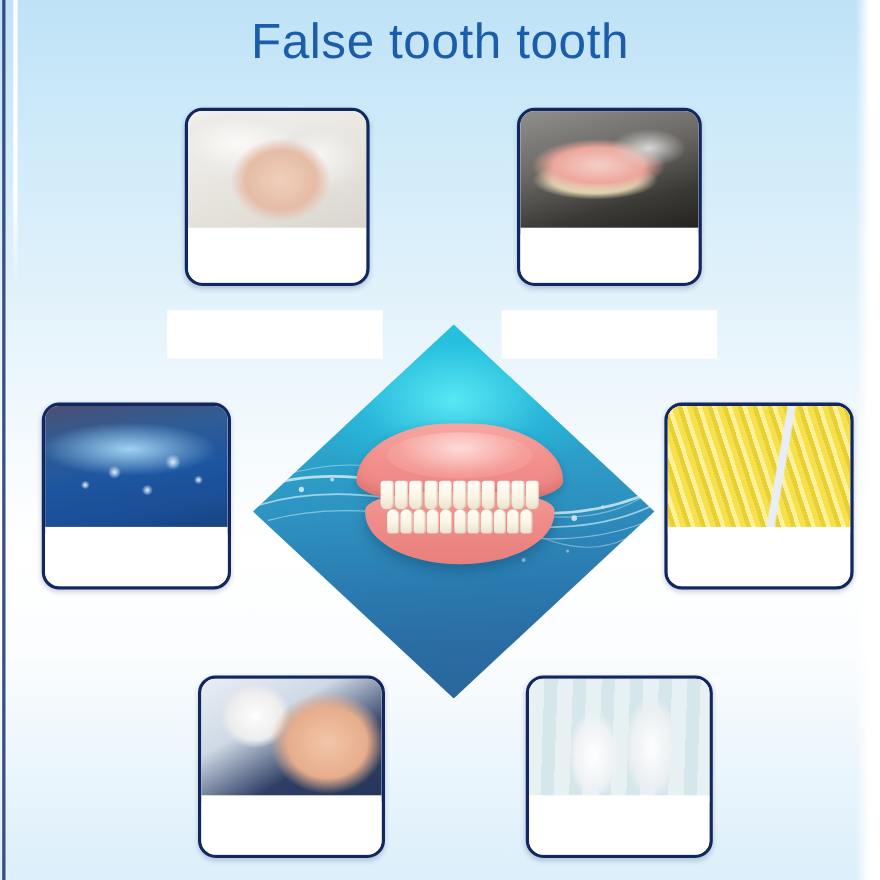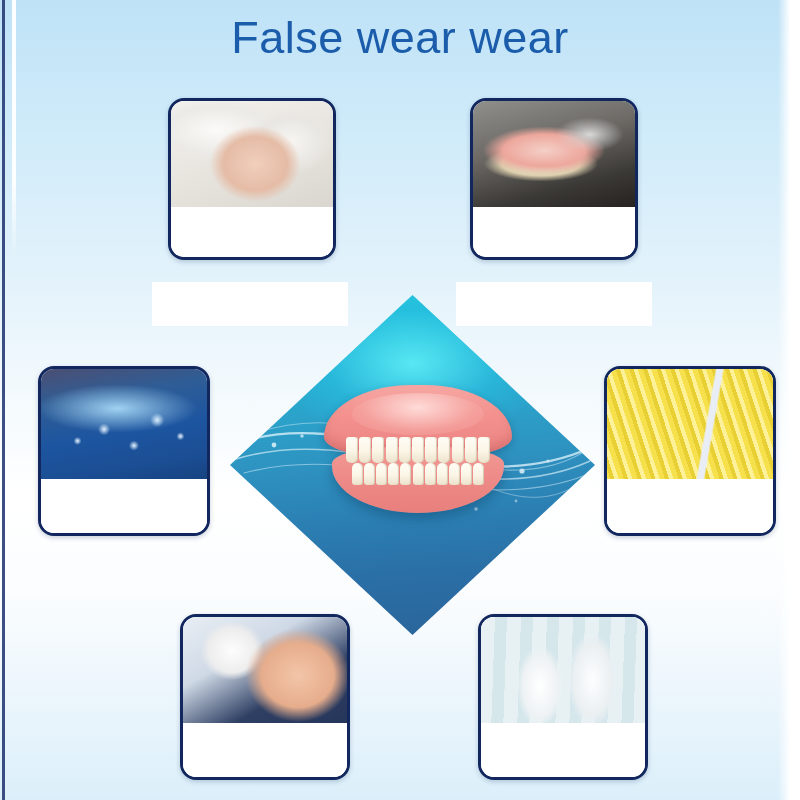--- a/index.html
+++ b/index.html
@@ -197,21 +197,21 @@
 </style>
 </head>
 <body>
 
 <div id="poster">
 
   <div class="edge-rule-navy"></div>
   <div class="edge-rule-white"></div>
   <div class="edge-rule-right"></div>
 
-  <div class="title">False wear wear</div>
+  <div class="title">False tooth tooth</div>
 
   <div class="diamond-wrap">
     <div class="diamond"></div>
 
     <svg class="splash" viewBox="0 0 365 340" preserveAspectRatio="none">
       <g fill="none" stroke="#eaf9ff" stroke-linecap="round">
         <path d="M2 150 C 60 128, 130 140, 182 158 C 240 178, 310 176, 362 152" stroke-width="2.4" opacity=".85"></path>
         <path d="M6 164 C 66 146, 132 156, 186 172 C 246 190, 312 188, 360 166" stroke-width="1.6" opacity=".7"></path>
         <path d="M14 178 C 74 162, 136 170, 190 184 C 248 200, 310 198, 356 180" stroke-width="1.2" opacity=".55"></path>
         <path d="M26 138 C 80 120, 128 128, 172 144" stroke-width="1.1" opacity=".5"></path>

